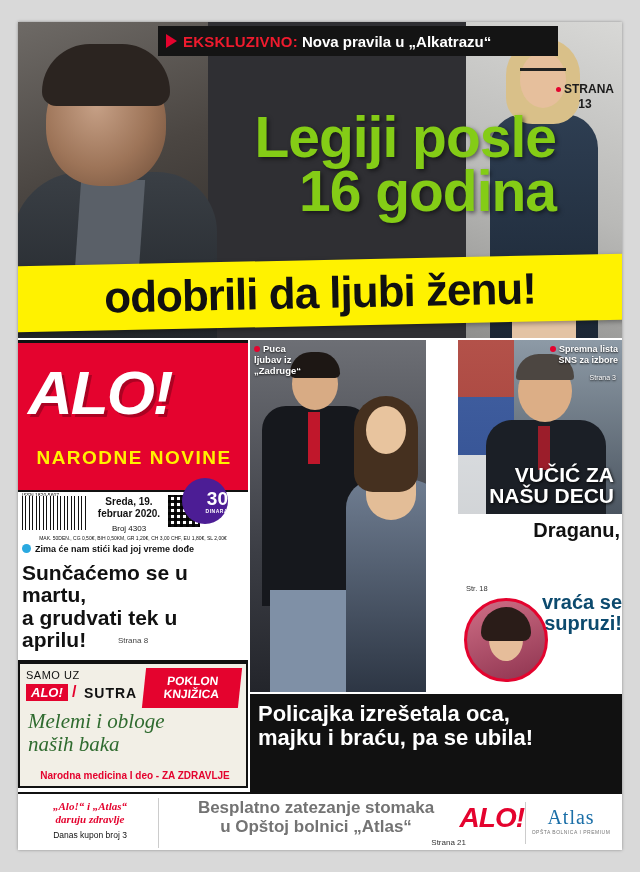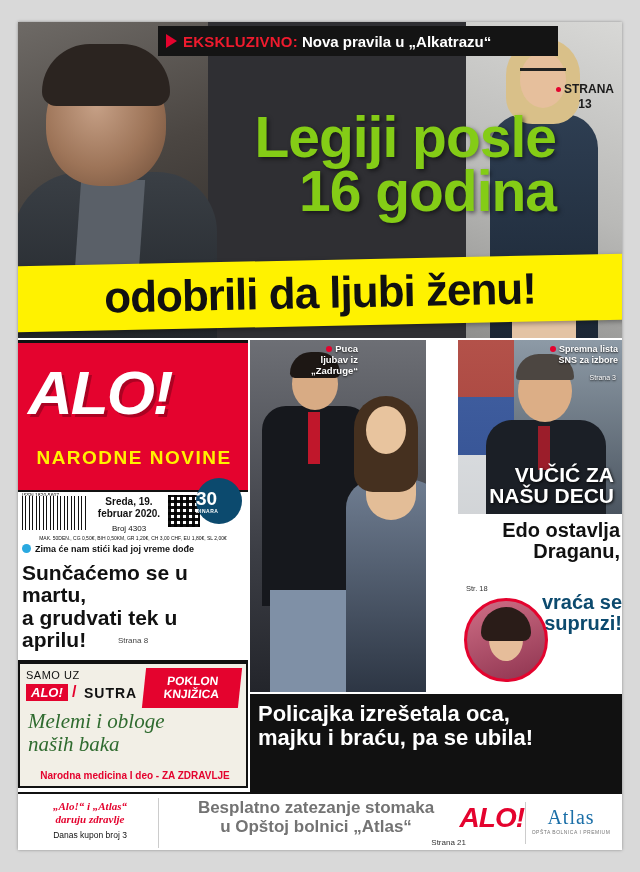--- a/index.html
+++ b/index.html
@@ -263,28 +263,28 @@
     position: absolute;
     left: 150px; top: 3px;
     width: 32px; height: 32px;
     background:
       repeating-linear-gradient(90deg,#111 0 3px,#fff 3px 6px),
       repeating-linear-gradient(0deg,#111 0 3px,#fff 3px 6px);
     background-blend-mode: multiply;
   }
   .price-circle {
     position: absolute;
-    right: 6px; top: -14px;
+    right: 20px; top: -14px;
     width: 46px; height: 46px;
     border-radius: 50%;
-    background: #0c4a6e;
+    background: #4c1d95;
     color: #ffffff;
     display: flex;
     flex-direction: column;
-    align-items: flex-start;
+    align-items: flex-end;
     justify-content: center;
   }
   .price-num { font-size: 19px; font-weight: bold; line-height: 1; }
   .price-cur { font-size: 5px; font-weight: bold; letter-spacing: 0.5px; }
   .price-line {
     position: absolute;
     left: 2px; bottom: 1px;
     width: 226px;
     font-size: 5px;
     color: #111;
@@ -409,21 +409,20 @@
     color: #e4032e;
   }
 
   
   .center-photo {
     position: absolute;
     left: 232px; top: 318px;
     width: 176px; height: 352px;
     background: linear-gradient(180deg,#6d6f75 0%,#3c3e45 60%,#23252b 100%);
     overflow: hidden;
-    text-align: right;
   }
   .cp-man-head {
     position: absolute;
     left: 42px; top: 18px;
     width: 46px; height: 52px;
     border-radius: 50%;
     background: #d8ab84;
   }
   .cp-man-hair {
     position: absolute;
@@ -854,21 +853,20 @@
       </div>
       <div class="vucic-strana">Strana 3</div>
       <div class="vucic-head-text">
         <div>VUČIĆ ZA</div>
         <div>NAŠU DECU</div>
       </div>
     </div>
 
     <div class="edo">
       <div class="edo-line1">
-        <div>Edo ostavlja</div>
         <div>Draganu,</div>
       </div>
       <div class="edo-strana">Str. 18</div>
       <div class="edo-line2">
         <div>vraća se</div>
         <div>supruzi!</div>
       </div>
       <div class="edo-avatar">
         <div class="edo-av-face"></div>
         <div class="edo-av-hair"></div>

